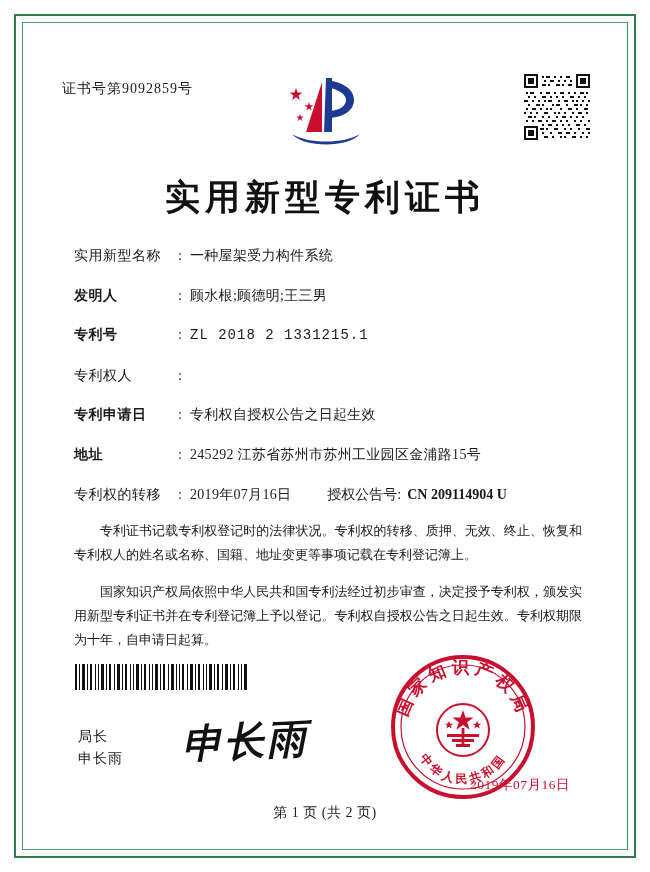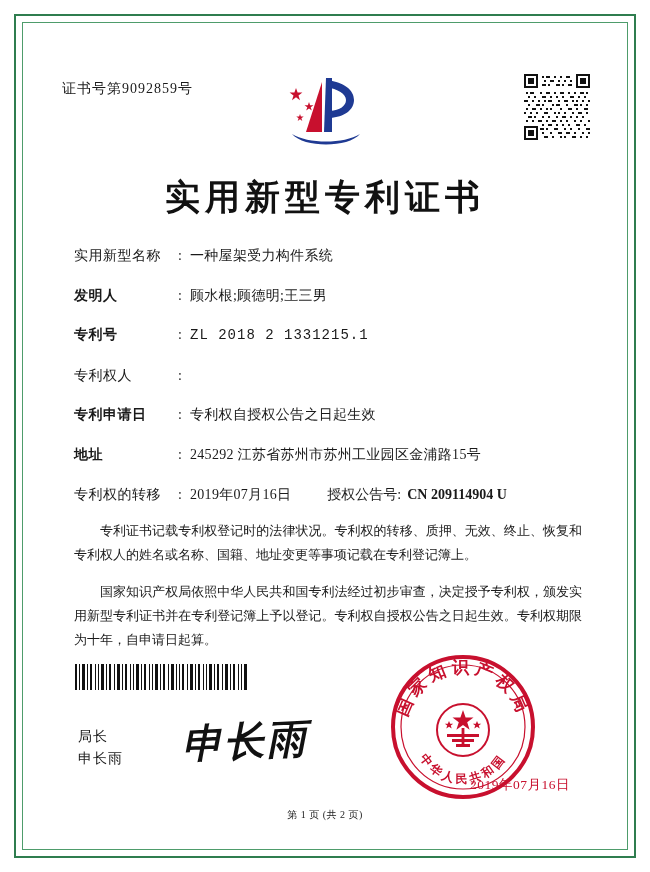--- a/index.html
+++ b/index.html
@@ -199,21 +199,21 @@
     letter-spacing: 0.5px;
     white-space: nowrap;
   }
 
   .footer {
     position: absolute;
     left: 0;
     right: 0;
     bottom: 16px;
     text-align: center;
-    font-size: 10px;
+    font-size: 14px;
     letter-spacing: 0.5px;
     color: #222;
   }
 </style>
 </head>
 <body>
 
 <div class="page">
 
   <div class="border-outer"></div>

